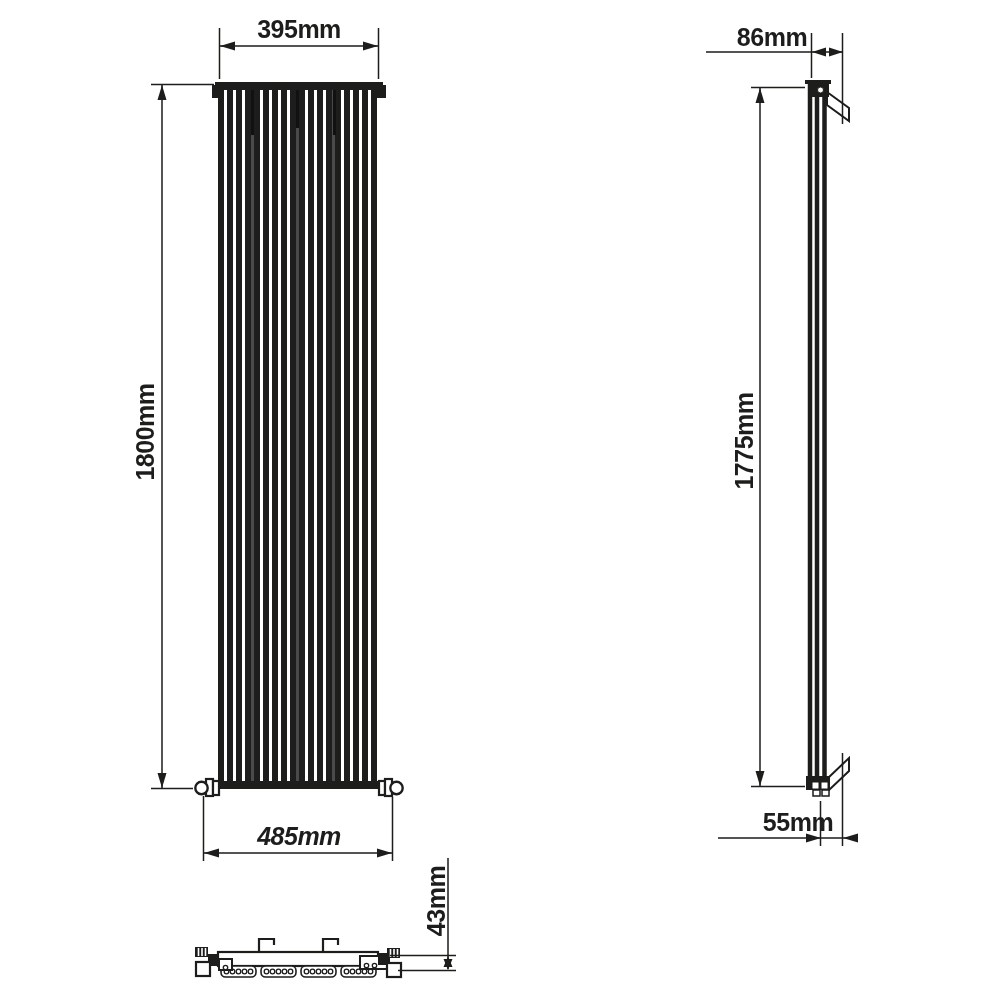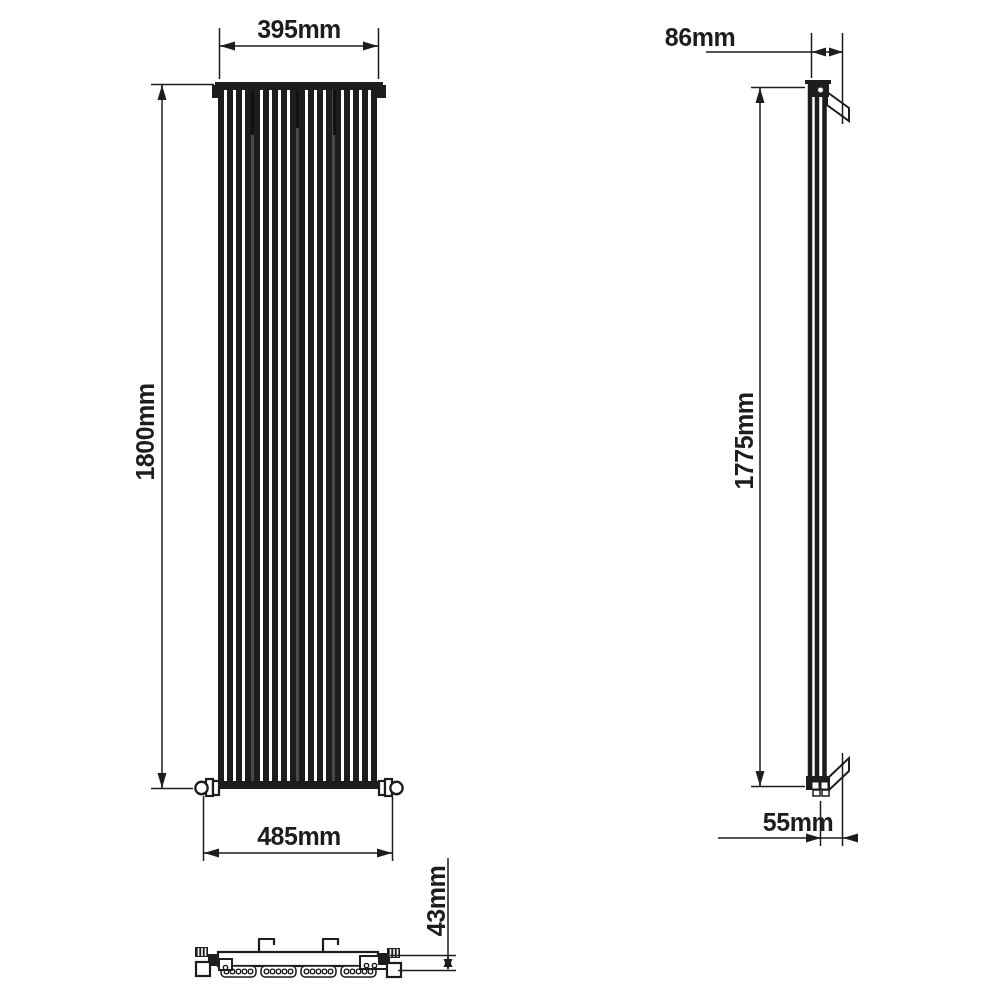--- a/index.html
+++ b/index.html
@@ -176,23 +176,23 @@
       <polygon class="fillshape" points="448,956 443.5,967 452.5,967"></polygon>
       <polygon class="fillshape" points="448,970 443.5,959 452.5,959"></polygon>
     </g>
 
   </svg>
 
   <div class="dim-label" style="left:299px;top:29px;">395mm</div>
 
   <div class="dim-label vertical" style="left:145px;top:432px;">1800mm</div>
 
-  <div class="dim-label" style="left:299px;top:836px;">485mm</div>
+  <div class="dim-label" style="left:299px;top:836px;font-style:italic;">485mm</div>
 
-  <div class="dim-label" style="left:700px;top:37px;">86mm</div>
+  <div class="dim-label" style="left:772px;top:37px;">86mm</div>
 
   <div class="dim-label vertical" style="left:744px;top:441px;">1775mm</div>
 
   <div class="dim-label" style="left:762px;top:822px;margin-left:36px;">55mm</div>
 
   <div class="dim-label vertical" style="left:436px;top:901px;">43mm</div>
 
 </div>
 
 </body></html>

